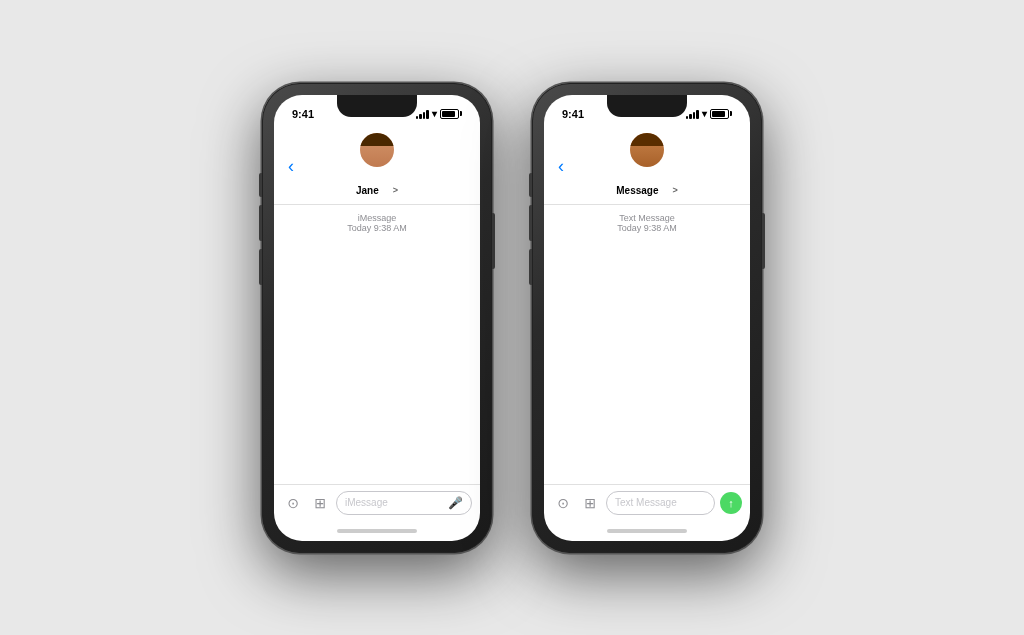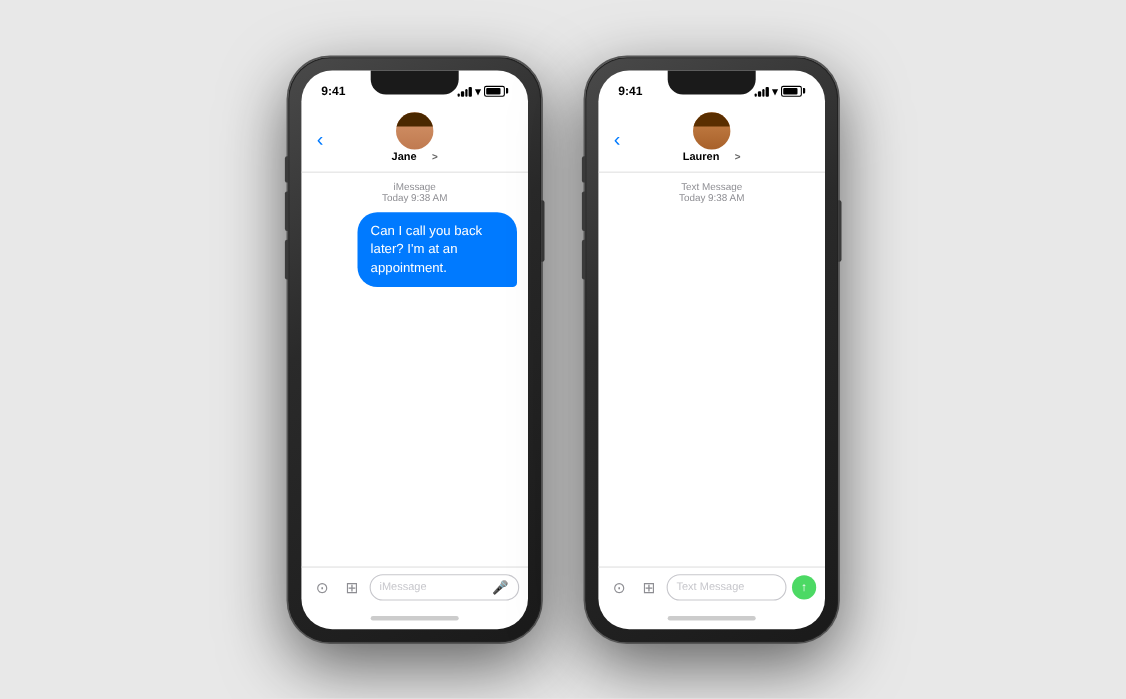--- a/index.html
+++ b/index.html
@@ -12,21 +12,21 @@
       align-items: center;
       justify-content: center;
       gap: 40px;
       font-family: -apple-system, 'SF Pro Text', 'Helvetica Neue', sans-serif;
       overflow: hidden;
     }
 
     .phone-wrapper {
       position: relative;
       width: 230px;
-      height: 532px;
+      height: 470px;
     }
 
     
     .phone-frame {
       position: absolute;
       inset: 0;
       border-radius: 38px;
       background: linear-gradient(145deg, #4a4a4a 0%, #2a2a2a 40%, #1a1a1a 100%);
       box-shadow:
         0 0 0 1.5px #555,
@@ -189,21 +189,21 @@
     .avatar-jane .avatar-hair-top { background: #4a2800; }
     .avatar-lauren .avatar-hair-top { background: #5a2e00; }
 
     .contact-name {
       font-size: 10px;
       font-weight: 600;
       color: #000;
       display: flex;
       align-items: center;
       gap: 14px;
-      margin-top: 1px;
+      margin-top: 18px;
     }
 
     .name-chevron {
       color: #666;
       font-size: 9px;
     }
 
     
     .message-area {
       flex: 1;
@@ -401,21 +401,20 @@
             <span class="name-chevron">&gt;</span>
           </div>
         </div>
       </div>
 
       <div class="message-area">
         <div class="message-meta">
           <div class="type-label">iMessage</div>
           <div>Today 9:38 AM</div>
         </div>
-        <div class="bubble bubble-blue">Can I call you back later? I'm at an appointment.</div>
       </div>
 
       <div class="input-bar">
         <div class="input-icon">⊙</div>
         <div class="input-icon">⊞</div>
         <div class="input-field">
           <span class="input-field-placeholder">iMessage</span>
           <span style="flex:1"></span>
           <span class="input-mic">🎤</span>
         </div>
@@ -456,21 +455,21 @@
         </div>
       </div>
 
       <div class="nav-bar">
         <span class="nav-back">‹</span>
         <div class="nav-center">
           <div class="avatar-face avatar-lauren">
             <div class="avatar-hair-top"></div>
           </div>
           <div class="contact-name">
-            <span>Lauren</span>
+            <span>Message</span>
             <span class="name-chevron">&gt;</span>
           </div>
         </div>
       </div>
 
       <div class="message-area">
         <div class="message-meta">
           <div class="type-label">Text Message</div>
           <div>Today 9:38 AM</div>
         </div>

